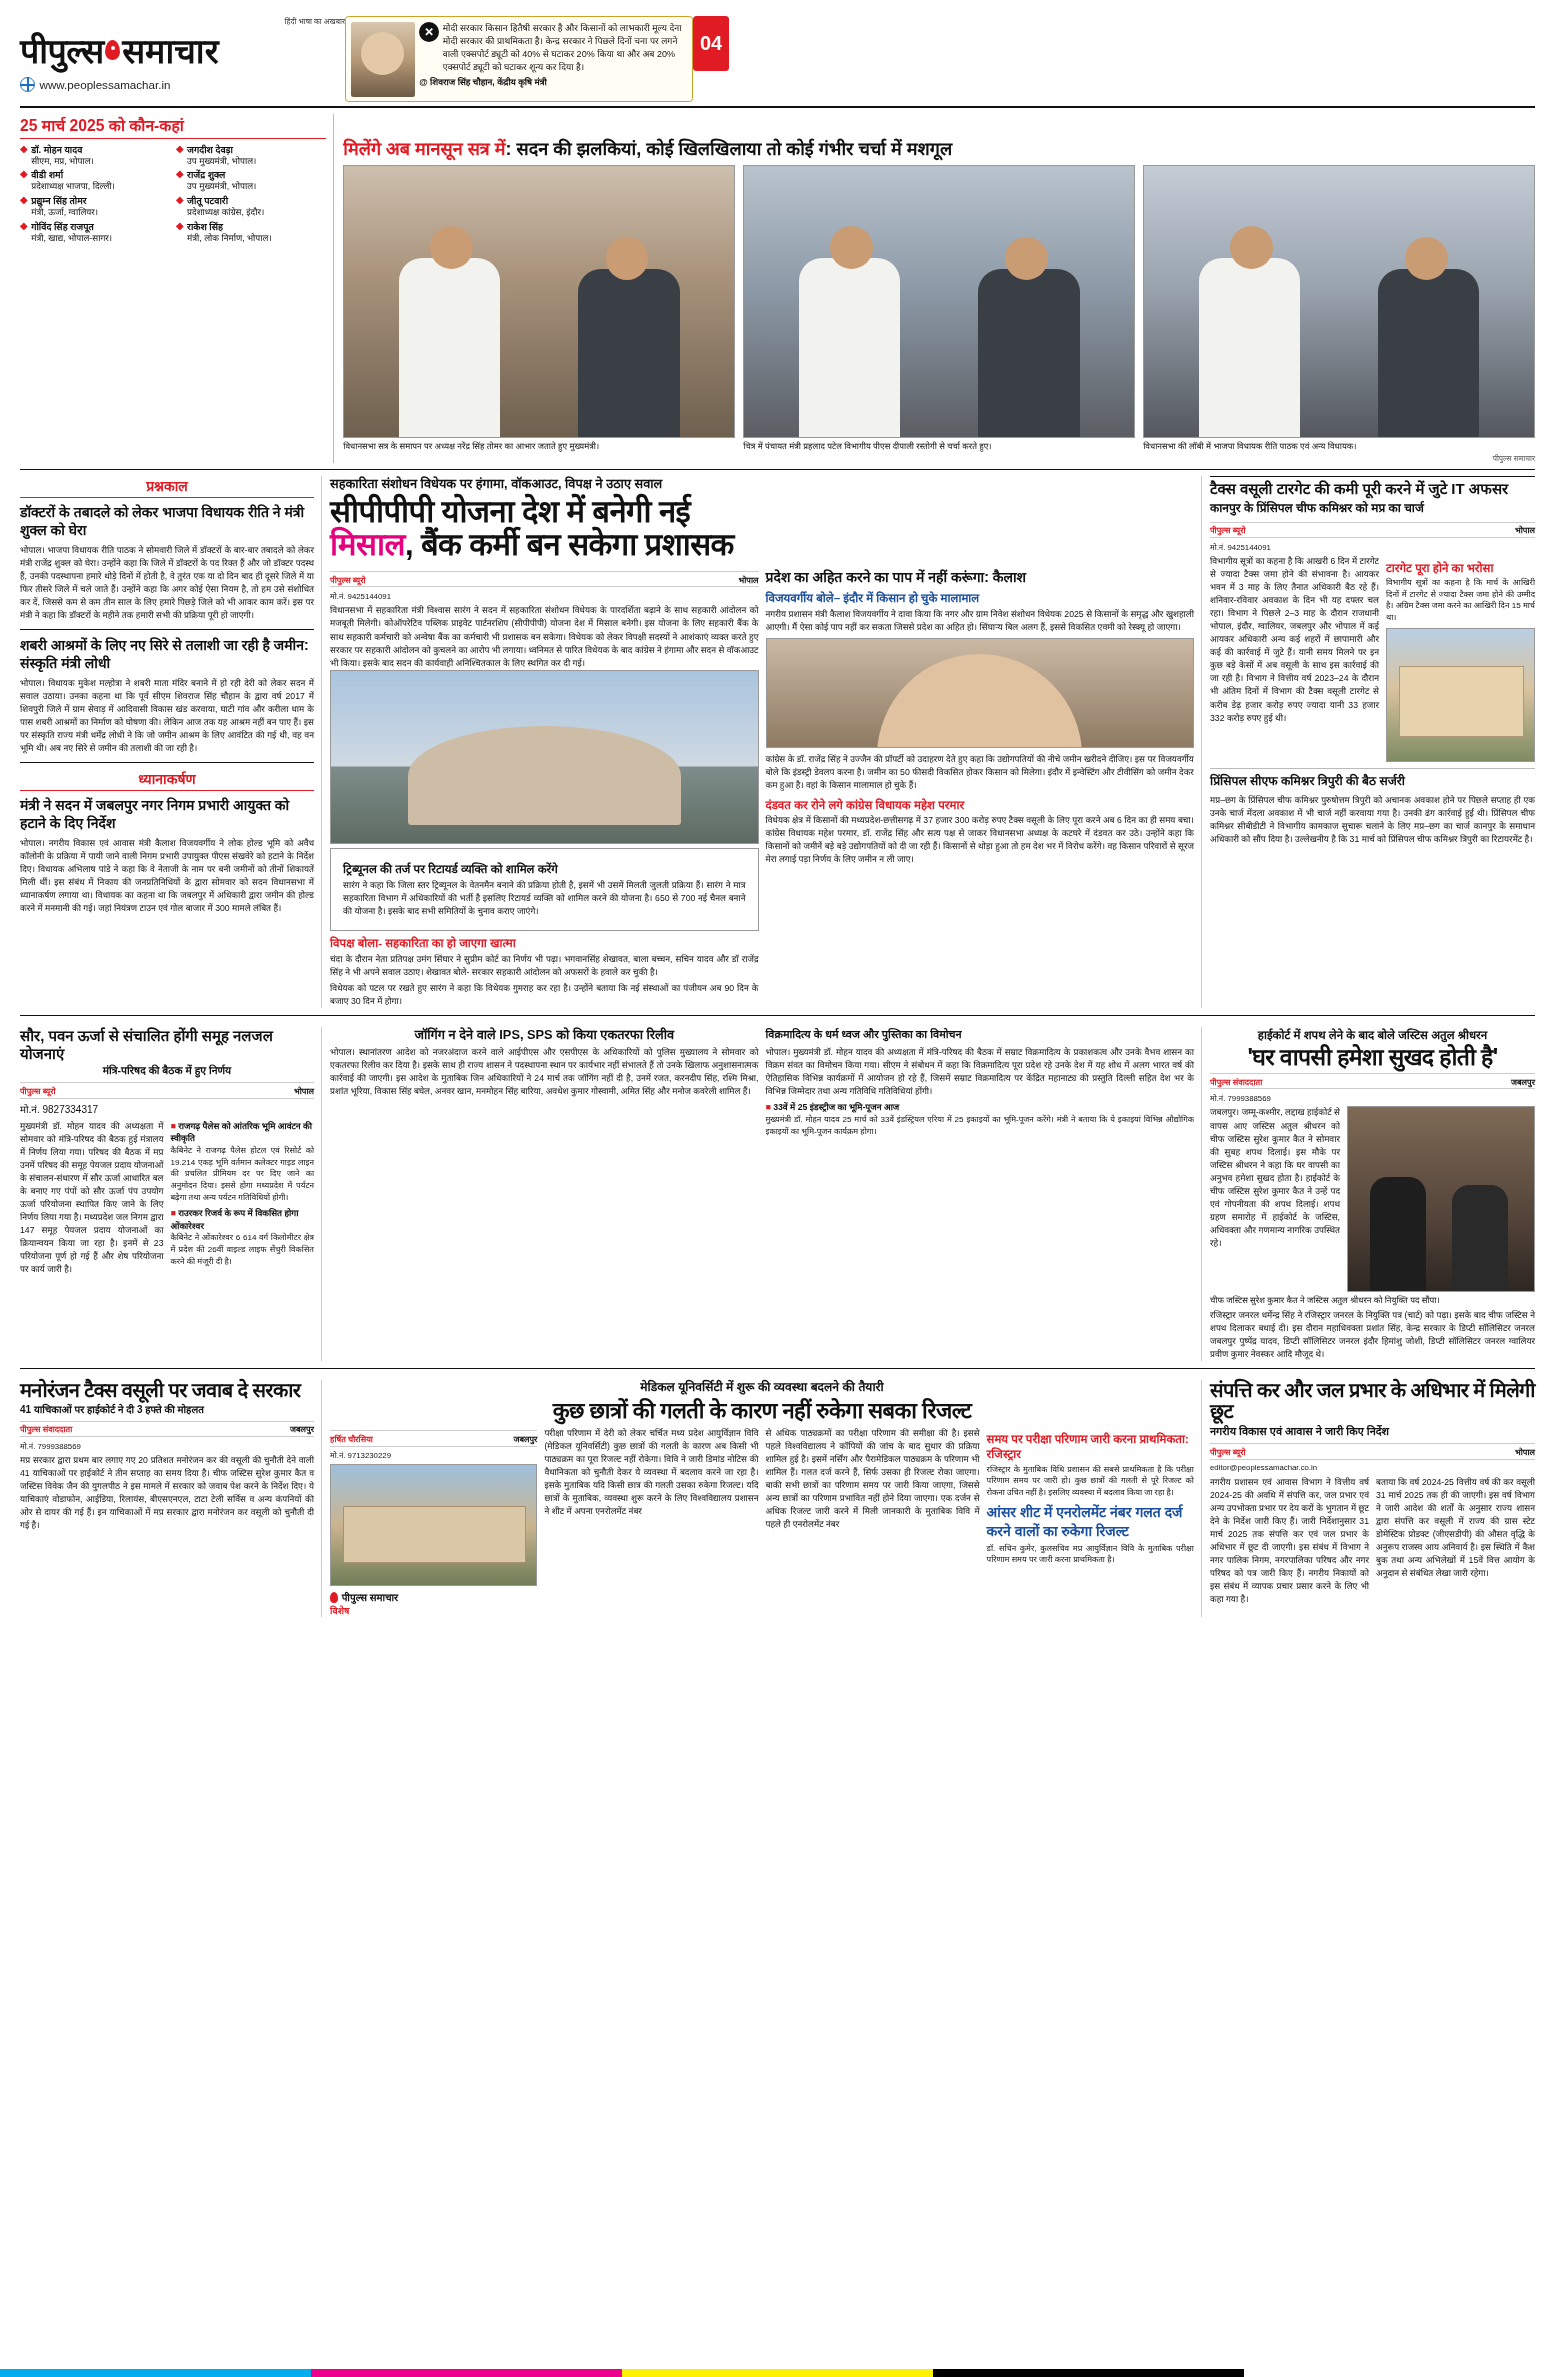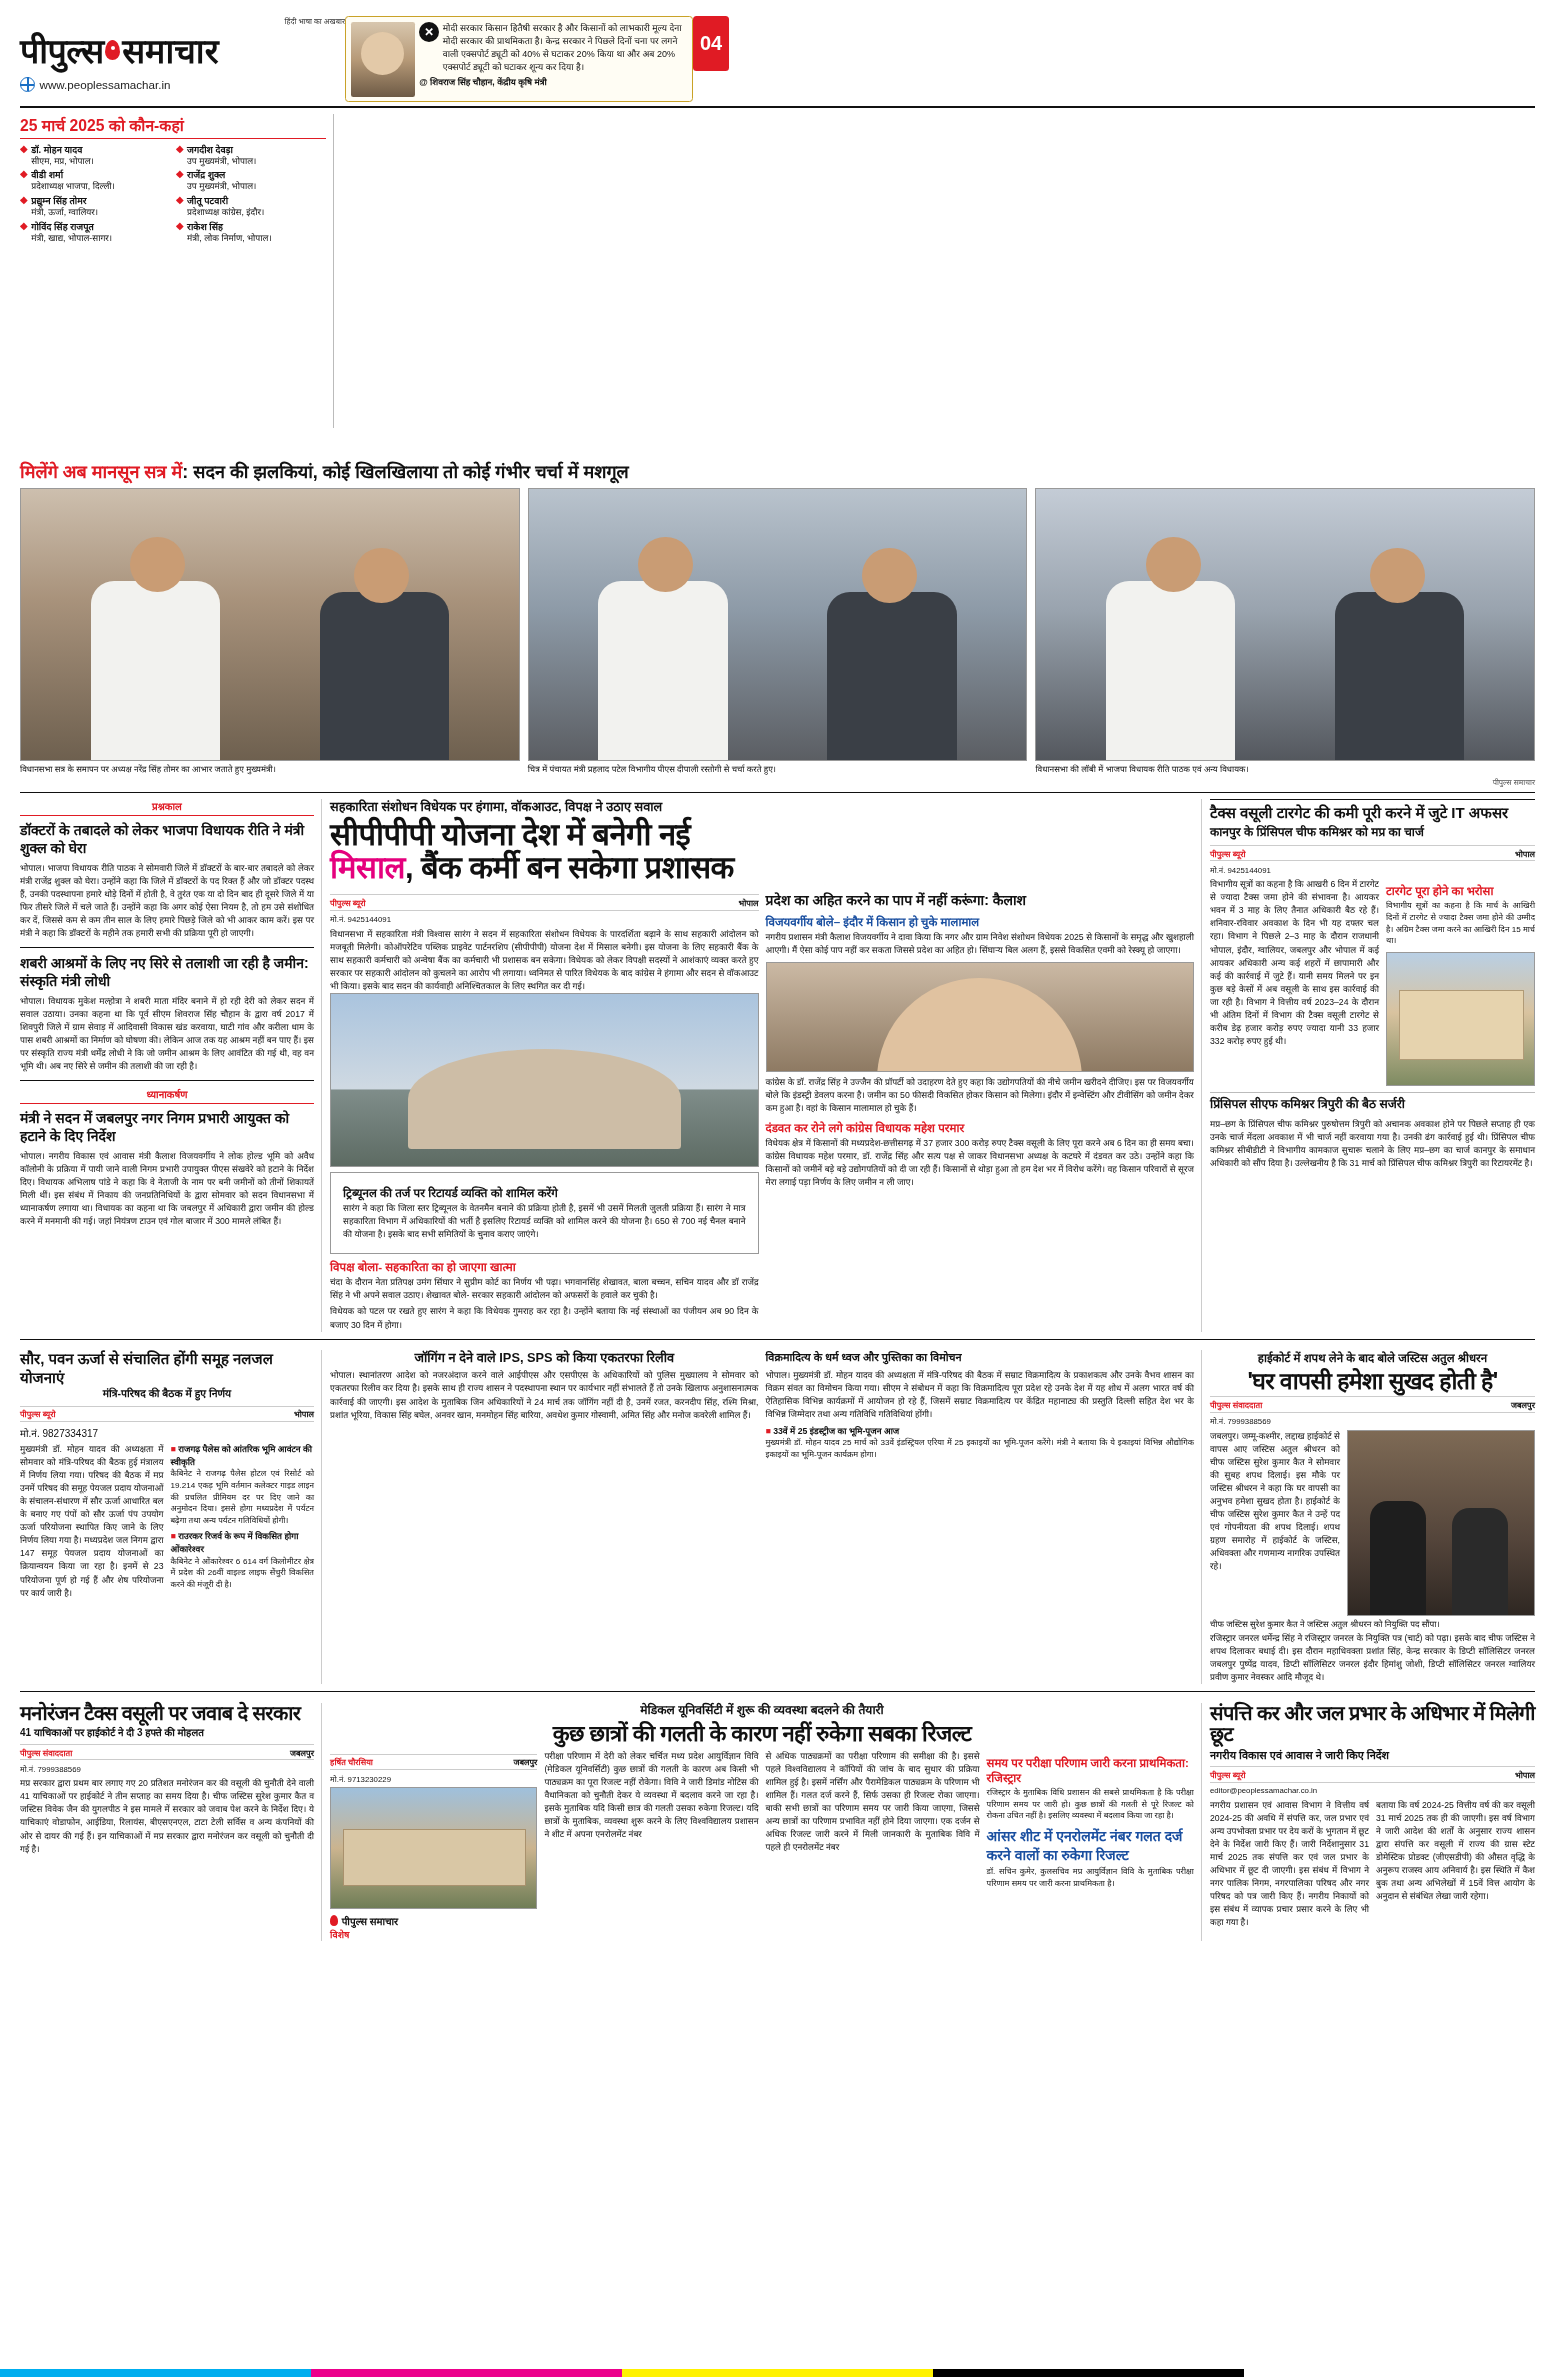--- a/index.html
+++ b/index.html
@@ -34,21 +34,21 @@
 
   .promo-box { width:348px; flex:0 0 348px; border:1.2px solid #c9a227; border-radius:3.5px; padding:4.6px; display:flex; gap:4.6px; background:#fffdf4; }
   .promo-photo { width:64px; height:75px; flex:0 0 64px; border-radius:2.3px; background:linear-gradient(180deg,#d8c7ae 0%,#b79a78 50%,#6d5a45 100%); position:relative; overflow:hidden; }
   .promo-photo:after{content:"";position:absolute;left:10.5px;top:10.5px;width:43px;height:43px;border-radius:50%;background:#e3c9a8;}
   .promo-text { font-size:9px; line-height:1.45; color:#111; }
   .promo-src { font-size:8.7px; font-weight:bold; margin-top:2.3px; }
   .promo-x { width:20px; height:20px; border-radius:50%; background:#111; color:#fff; font-weight:bold; font-size:11.6px; display:flex; align-items:center; justify-content:center; flex:0 0 20px; }
   .page-no { background:#e01b24; color:#fff; font-weight:bold; font-size:20px; border-radius:3.5px; padding:16px 7px; display:flex; align-items:center; }
 
   
-  .topband { display:flex; gap:9.3px; margin-top:5.8px; border-bottom:1.7px solid #111; padding-bottom:5.8px;flex-direction:column; }
+  .topband { display:flex; gap:9.3px; margin-top:5.8px; border-bottom:1.7px solid #111; padding-bottom:5.8px; }
   .whoswhere { width:314px; flex:0 0 314px; border-right:1.2px solid #bbb; padding-right:7px; }
   .ww-title { color:#e01b24; font-size:15.7px; font-weight:bold; border-bottom:1.2px solid #e01b24; padding-bottom:2.3px; margin-bottom:4.6px; }
   .ww-grid { display:grid; grid-template-columns:1fr 1fr; gap:2.3px 5.8px; }
   .ww-item { display:flex; gap:3.5px; font-size:8.7px; line-height:1.3; }
   .ww-pin { color:#e01b24; font-size:10px; line-height:1; }
   .ww-item b { display:block; font-size:9.3px; }
 
   .topnews { flex:1; }
   .topnews-head { font-size:18px; font-weight:bold; line-height:1.25; margin-bottom:4.6px;margin-top:24px; }
   .topnews-head .red { color:#e01b24; }
@@ -67,21 +67,21 @@
   .cap { font-size:8.4px; line-height:1.35; margin-top:2.9px; color:#111; }
   .credit { text-align:right; font-size:7.5px; color:#555; margin-top:1.2px; }
 
   
   .main { display:flex; gap:8.1px; margin-top:5.8px; }
   .col { }
   .c1 { width:302px; flex:0 0 302px; border-right:1.2px solid #ccc; padding-right:7px;}
   .c2 { flex:1; border-right:1.2px solid #ccc; padding-right:7px; }
   .c3 { width:325px; flex:0 0 325px; }
 
-  .kicker { color:#e01b24; font-size:10px; font-weight:bold; text-align:center; border-bottom:1.2px solid #e01b24; padding-bottom:2.3px; margin-bottom:4.6px; }
+  .kicker { color:#e01b24; font-size:14px; font-weight:bold; text-align:center; border-bottom:1.2px solid #e01b24; padding-bottom:2.3px; margin-bottom:4.6px; }
   .hl { font-size:14px; font-weight:bold; line-height:1.3; margin-bottom:4.6px; }
   .byline { font-size:8.1px; font-weight:bold; color:#111; border-top:0.6px solid #ccc; border-bottom:0.6px solid #ccc; padding:1.7px 0; margin:3.5px 0; display:flex; justify-content:space-between;}
   .byline .b1{color:#e01b24;}
   .body { font-size:8.7px; line-height:1.5; text-align:justify; }
   .rule { border-top:1.2px solid #111; margin:7px 0 5.8px; }
   .thinrule { border-top:0.6px solid #bbb; margin:5.8px 0 4.6px; }
 
   .deck { font-size:12.8px; font-weight:bold; line-height:1.3; margin-bottom:3.5px; }
   .bighead { font-size:31px; font-weight:bold; line-height:1.06; letter-spacing:-0.6px; }
   .bighead .mag { color:#e5007d; }

